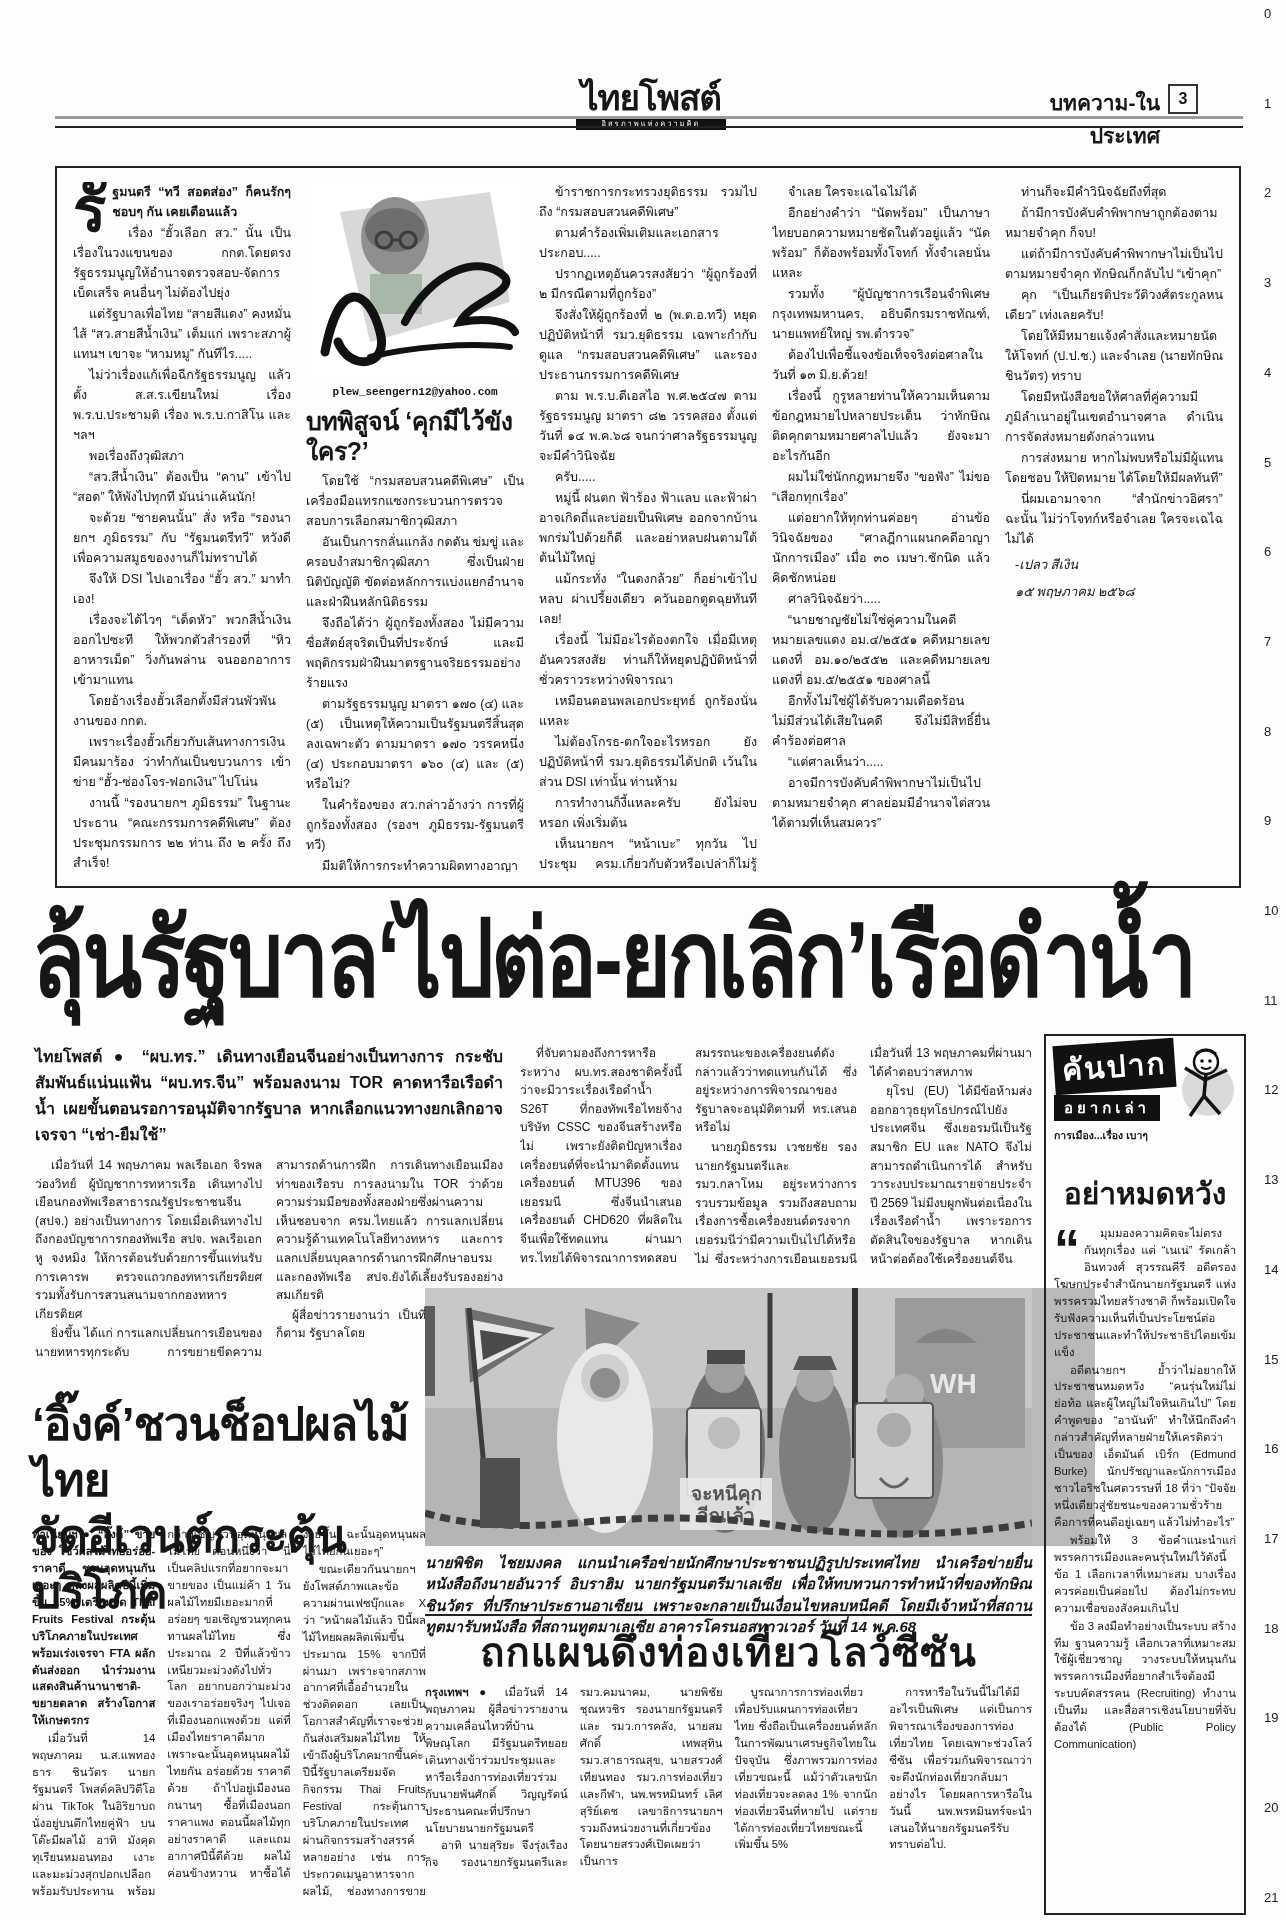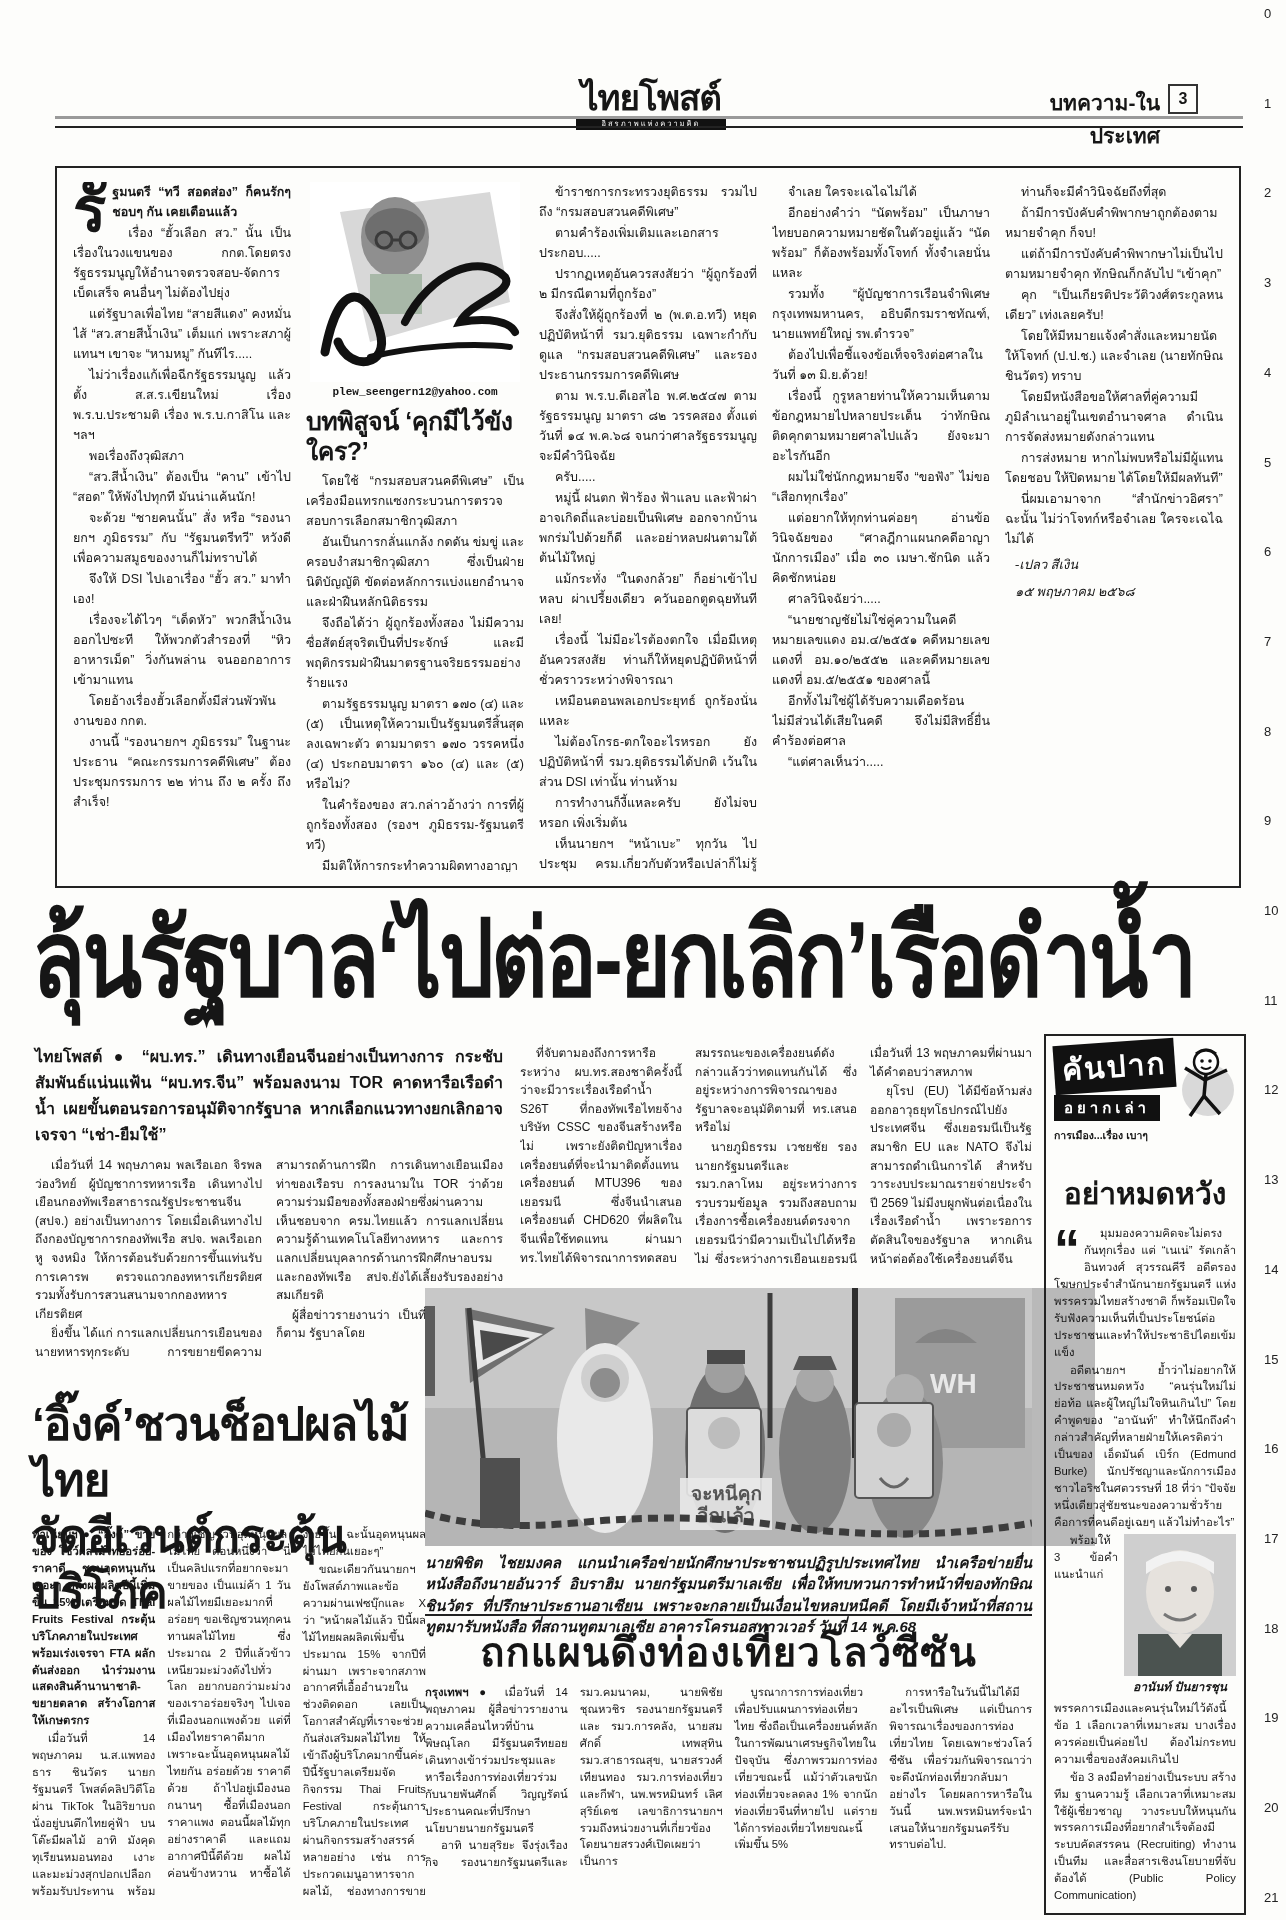--- a/index.html
+++ b/index.html
@@ -108,20 +108,21 @@
       <div>
           <p class="para">เรื่อง “ฮั้วเลือก สว.” นั้น เป็นเรื่องในวงแขนของ กกต.โดยตรง รัฐธรรมนูญให้อำนาจตรวจสอบ-จัดการเบ็ดเสร็จ คนอื่นๆ ไม่ต้องไปยุ่ง</p>
           <p class="para">แต่รัฐบาลเพื่อไทย “สายสีแดง” คงหมั่นไส้ “สว.สายสีน้ำเงิน” เต็มแก่ เพราะสภาผู้แทนฯ เขาจะ “หามหมู” กันทีไร.....</p>
           <p class="para">ไม่ว่าเรื่องแก้เพื่อฉีกรัฐธรรมนูญ แล้วตั้ง ส.ส.ร.เขียนใหม่ เรื่อง พ.ร.บ.ประชามติ เรื่อง พ.ร.บ.กาสิโน และ ฯลฯ</p>
           <p class="para">พอเรื่องถึงวุฒิสภา</p>
           <p class="para">“สว.สีน้ำเงิน” ต้องเป็น “คาน” เข้าไป “สอด” ให้พังไปทุกที มันน่าแค้นนัก!</p>
           <p class="para">จะด้วย “ชายคนนั้น” สั่ง หรือ “รองนายกฯ ภูมิธรรม” กับ “รัฐมนตรีทวี” หวังดีเพื่อความสมูธของงานก็ไม่ทราบได้</p>
           <p class="para">จึงให้ DSI ไปเอาเรื่อง “ฮั้ว สว.” มาทำเอง!</p>
           <p class="para">เรื่องจะได้ไวๆ “เด็ดหัว” พวกสีน้ำเงินออกไปซะที ให้พวกตัวสำรองที่ “หิวอาหารเม็ด” วิ่งกันพล่าน จนออกอาการเข้ามาแทน</p>
           <p class="para">โดยอ้างเรื่องฮั้วเลือกตั้งมีส่วนพัวพันงานของ กกต.</p>
+          <p class="para">เพราะเรื่องฮั้วเกี่ยวกับเส้นทางการเงิน มีคนมาร้อง ว่าทำกันเป็นขบวนการ เข้าข่าย “ฮั้ว-ซ่องโจร-ฟอกเงิน” ไปโน่น</p>
           <p class="para">งานนี้ “รองนายกฯ ภูมิธรรม” ในฐานะประธาน “คณะกรรมการคดีพิเศษ” ต้องประชุมกรรมการ ๒๒ ท่าน ถึง ๒ ครั้ง ถึงสำเร็จ!</p>
         </div>
     </div>
     <div class="topcol">
       <div class="colgraphic">
         <svg width="100%" height="100%" viewBox="0 0 210 200">
           <rect x="0" y="0" width="210" height="200" fill="#ffffff"></rect>
           <polygon points="30,30 180,10 200,120 60,160" fill="#d8d8d8"></polygon>
           <ellipse cx="85" cy="55" rx="34" ry="40" fill="#8f8f8f"></ellipse>
           <ellipse cx="85" cy="48" rx="30" ry="22" fill="#6e6e6e"></ellipse>
@@ -168,20 +169,21 @@
           <p class="para">อีกอย่างคำว่า “นัดพร้อม” เป็นภาษาไทยบอกความหมายชัดในตัวอยู่แล้ว “นัดพร้อม” ก็ต้องพร้อมทั้งโจทก์ ทั้งจำเลยนั่นแหละ</p>
           <p class="para">รวมทั้ง “ผู้บัญชาการเรือนจำพิเศษกรุงเทพมหานคร, อธิบดีกรมราชทัณฑ์, นายแพทย์ใหญ่ รพ.ตำรวจ”</p>
           <p class="para">ต้องไปเพื่อชี้แจงข้อเท็จจริงต่อศาลในวันที่ ๑๓ มิ.ย.ด้วย!</p>
           <p class="para">เรื่องนี้ กูรูหลายท่านให้ความเห็นตามข้อกฎหมายไปหลายประเด็น ว่าทักษิณติดคุกตามหมายศาลไปแล้ว ยังจะมาอะไรกันอีก</p>
           <p class="para">ผมไม่ใช่นักกฎหมายจึง “ขอฟัง” ไม่ขอ “เสือกทุกเรื่อง”</p>
           <p class="para">แต่อยากให้ทุกท่านค่อยๆ อ่านข้อวินิจฉัยของ “ศาลฎีกาแผนกคดีอาญานักการเมือง” เมื่อ ๓๐ เมษา.ชักนิด แล้วคิดชักหน่อย</p>
           <p class="para">ศาลวินิจฉัยว่า.....</p>
           <p class="para">“นายชาญชัยไม่ใช่คู่ความในคดีหมายเลขแดง อม.๔/๒๕๕๑ คดีหมายเลขแดงที่ อม.๑๐/๒๕๕๒ และคดีหมายเลขแดงที่ อม.๕/๒๕๕๑ ของศาลนี้</p>
           <p class="para">อีกทั้งไม่ใช่ผู้ได้รับความเดือดร้อน ไม่มีส่วนได้เสียในคดี จึงไม่มีสิทธิ์ยื่นคำร้องต่อศาล</p>
           <p class="para">“แต่ศาลเห็นว่า.....</p>
+          <p class="para">อาจมีการบังคับคำพิพากษาไม่เป็นไปตามหมายจำคุก ศาลย่อมมีอำนาจไต่สวนได้ตามที่เห็นสมควร”</p>
         </div>
     </div>
     <div class="topcol">
       <div>
           <p class="para">ท่านก็จะมีคำวินิจฉัยถึงที่สุด</p>
           <p class="para">ถ้ามีการบังคับคำพิพากษาถูกต้องตามหมายจำคุก ก็จบ!</p>
           <p class="para">แต่ถ้ามีการบังคับคำพิพากษาไม่เป็นไปตามหมายจำคุก ทักษิณก็กลับไป “เข้าคุก”</p>
           <p class="para">คุก “เป็นเกียรติประวัติวงศ์ตระกูลหนเดียว” เท่งเลยครับ!</p>
           <p class="para">โดยให้มีหมายแจ้งคำสั่งและหมายนัดให้โจทก์ (ป.ป.ช.) และจำเลย (นายทักษิณ ชินวัตร) ทราบ</p>
           <p class="para">โดยมีหนังสือขอให้ศาลที่คู่ความมีภูมิลำเนาอยู่ในเขตอำนาจศาล ดำเนินการจัดส่งหมายดังกล่าวแทน</p>
@@ -293,35 +295,20 @@
         <path d="M34,54 l-14,20 M34,54 l16,18" stroke="#111" stroke-width="3.5" fill="none"></path>
       </svg>
     </div>
     <div class="kp-head">อย่าหมดหวัง</div>
     <div class="kp-body">
       <span class="kp-quote">“</span>
       <div>
           <p class="para">มุมมองความคิดจะไม่ตรงกันทุกเรื่อง แต่ “เนเน่” รัตเกล้า อินทวงศ์ สุวรรณคีรี อดีตรองโฆษกประจำสำนักนายกรัฐมนตรี แห่งพรรครวมไทยสร้างชาติ ก็พร้อมเปิดใจรับฟังความเห็นที่เป็นประโยชน์ต่อประชาชนและทำให้ประชาธิปไตยเข้มแข็ง</p>
           <p class="para">อดีตนายกฯ ย้ำว่าไม่อยากให้ประชาชนหมดหวัง “คนรุ่นใหม่ไม่ย่อท้อ และผู้ใหญ่ไม่ใจหินเกินไป” โดยคำพูดของ “อานันท์” ทำให้นึกถึงคำกล่าวสำคัญที่หลายฝ่ายให้เครดิตว่าเป็นของ เอ็ดมันด์ เบิร์ก (Edmund Burke) นักปรัชญาและนักการเมืองชาวไอริชในศตวรรษที่ 18 ที่ว่า “ปัจจัยหนึ่งเดียวสู่ชัยชนะของความชั่วร้าย คือการที่คนดีอยู่เฉยๆ แล้วไม่ทำอะไร”</p>
         </div>
-      <div class="kp-photo">
-        <div class="kp-photo-img">
-          <svg width="112" height="142" viewBox="0 0 112 142">
-            <rect width="112" height="142" fill="#cfcfcf"></rect>
-            <ellipse cx="56" cy="58" rx="34" ry="42" fill="#e6e2dd"></ellipse>
-            <path d="M22,40 q34,-26 68,0 l0,-12 q-34,-22 -68,0 z" fill="#f2f2f2"></path>
-            <circle cx="44" cy="55" r="3" fill="#555"></circle>
-            <circle cx="70" cy="55" r="3" fill="#555"></circle>
-            <path d="M40,80 q16,12 32,0" stroke="#777" stroke-width="3" fill="none"></path>
-            <rect x="14" y="100" width="84" height="42" fill="#4b5350"></rect>
-            <path d="M44,100 l12,14 l12,-14" fill="#e6e2dd"></path>
-          </svg>
-        </div>
-        <div class="kp-photo-cap">อานันท์ ปันยารชุน</div>
-      </div>
       <div>
           <p class="para">พร้อมให้ 3 ข้อคำแนะนำแก่พรรคการเมืองและคนรุ่นใหม่ไว้ดังนี้ ข้อ 1 เลือกเวลาที่เหมาะสม บางเรื่องควรค่อยเป็นค่อยไป ต้องไม่กระทบความเชื่อของสังคมเกินไป</p>
           <p class="para">ข้อ 3 ลงมือทำอย่างเป็นระบบ สร้างทีม ฐานความรู้ เลือกเวลาที่เหมาะสม ใช้ผู้เชี่ยวชาญ วางระบบให้หนุนกัน พรรคการเมืองที่อยากสำเร็จต้องมีระบบคัดสรรคน (Recruiting) ทำงานเป็นทีม และสื่อสารเชิงนโยบายที่จับต้องได้ (Public Policy Communication)</p>
         </div>
 
     </div>
   </div>
 
 </div>
 

